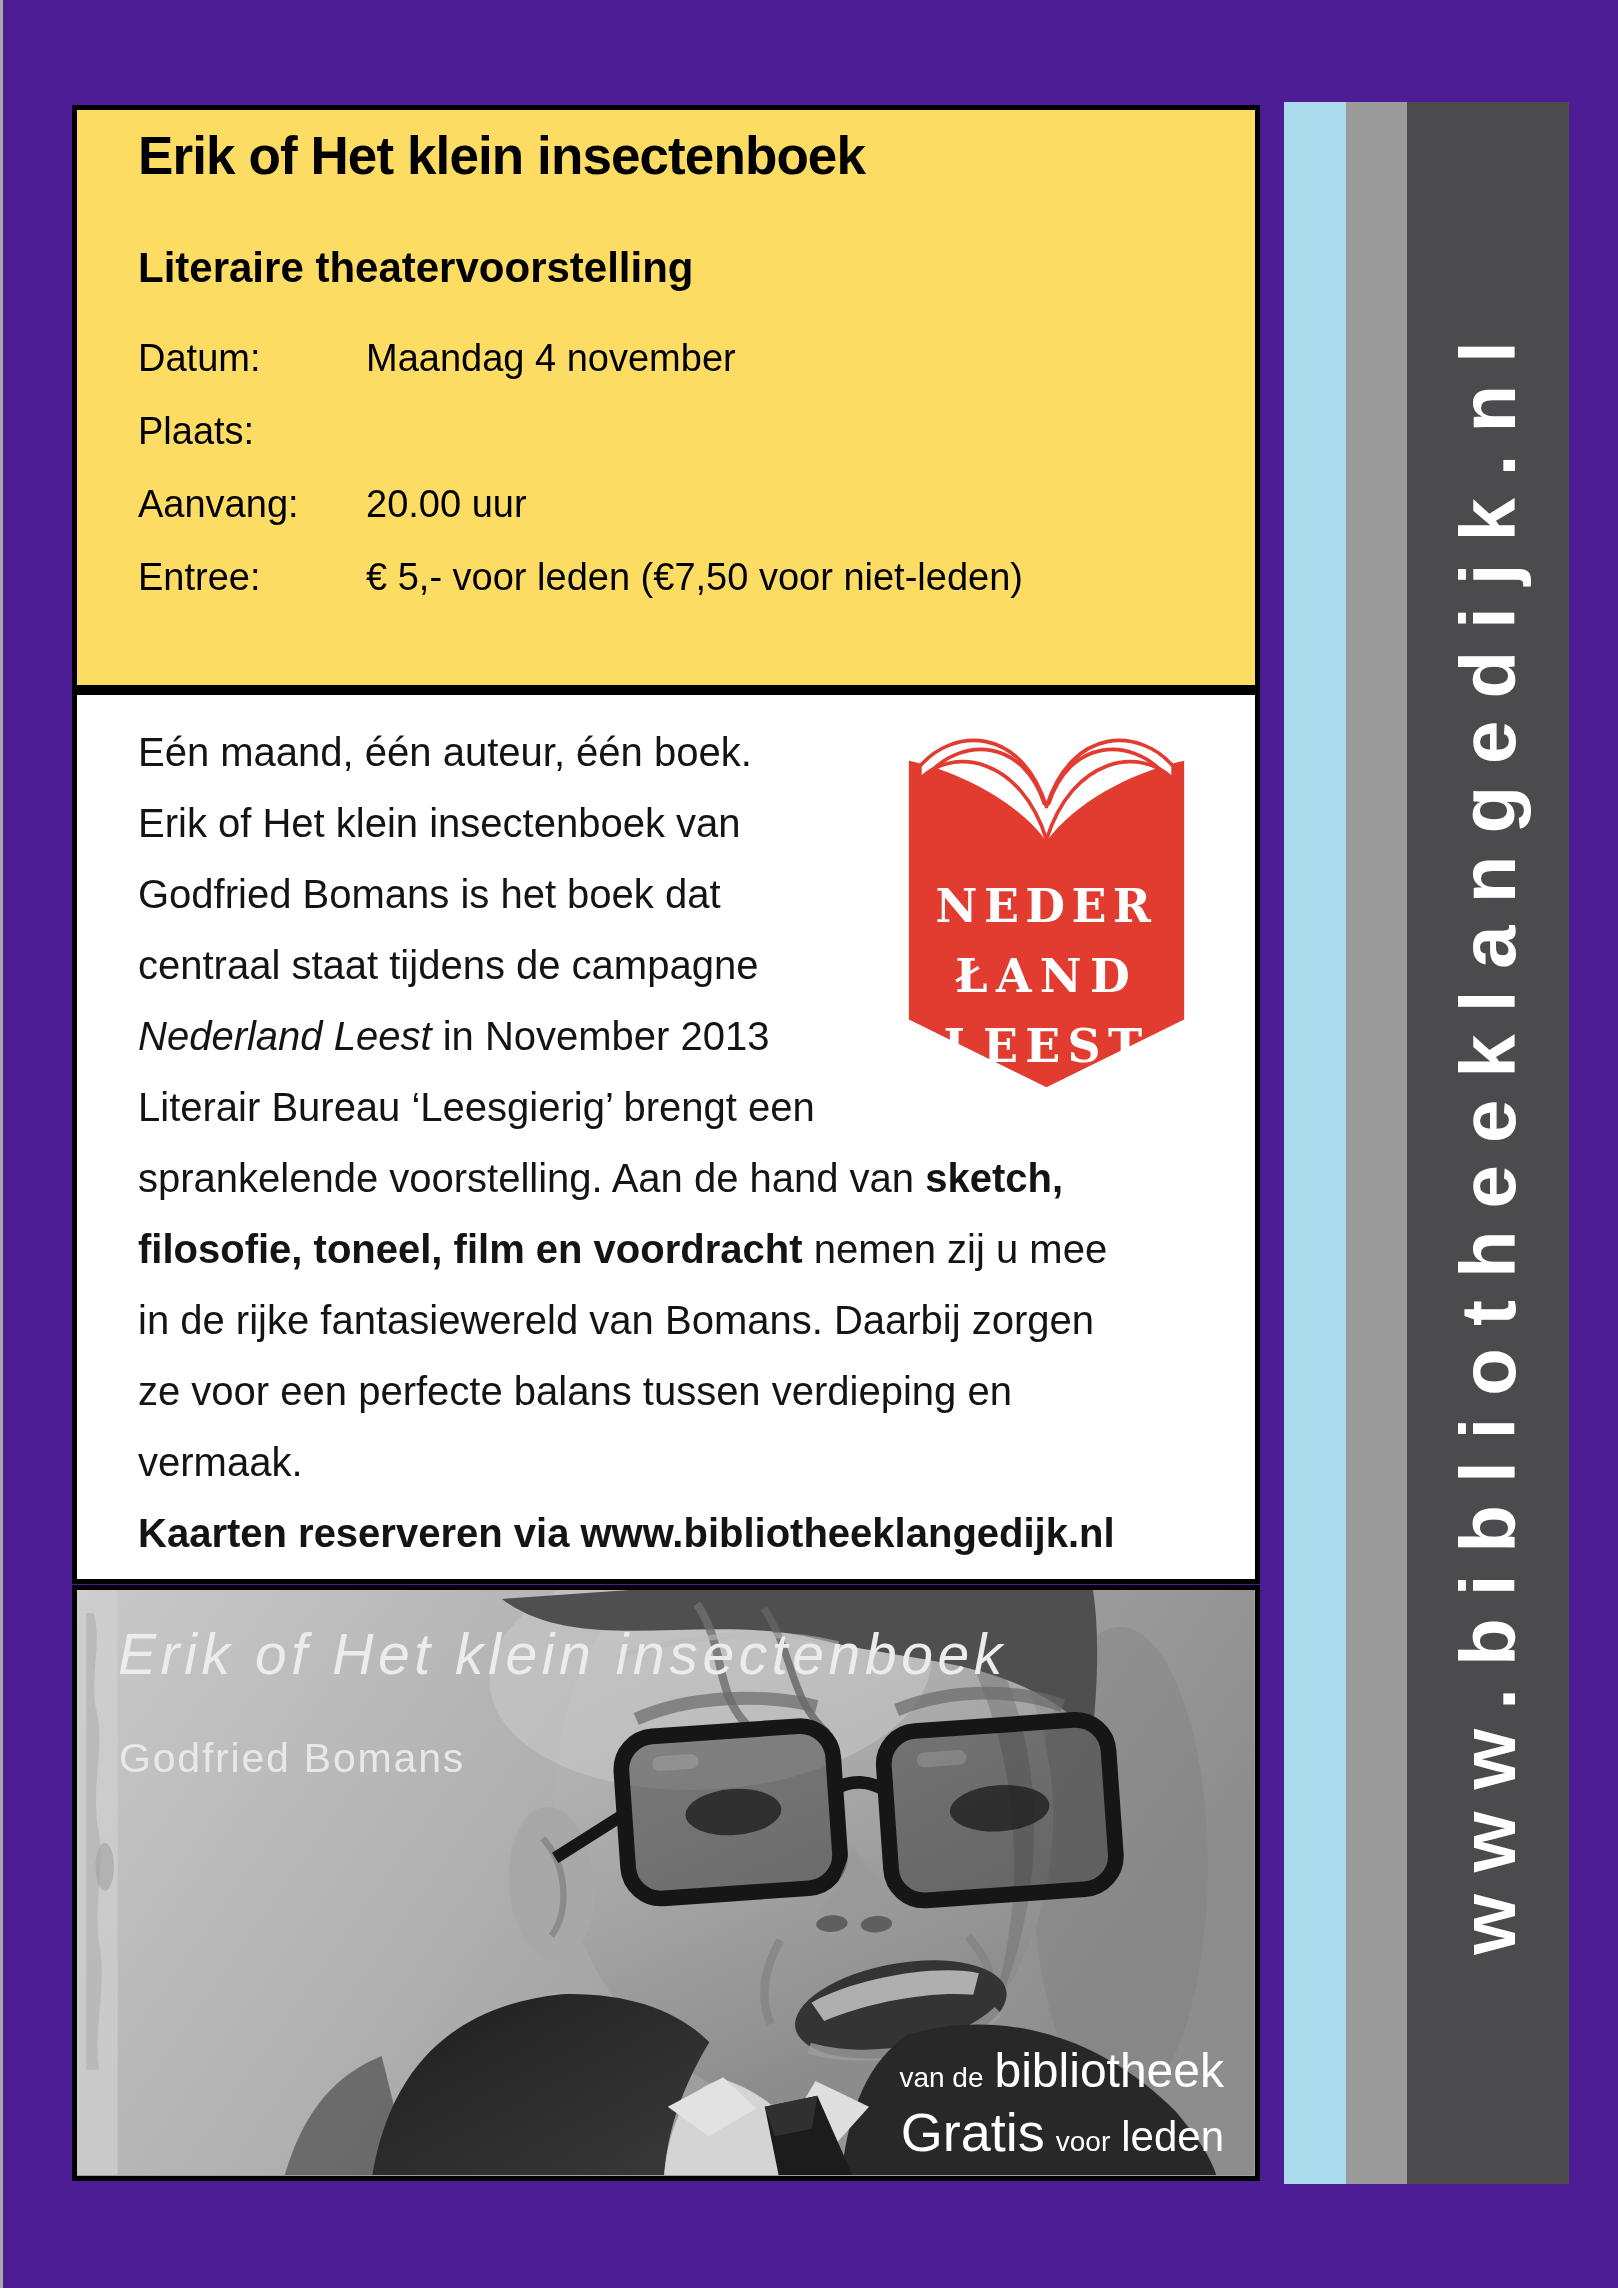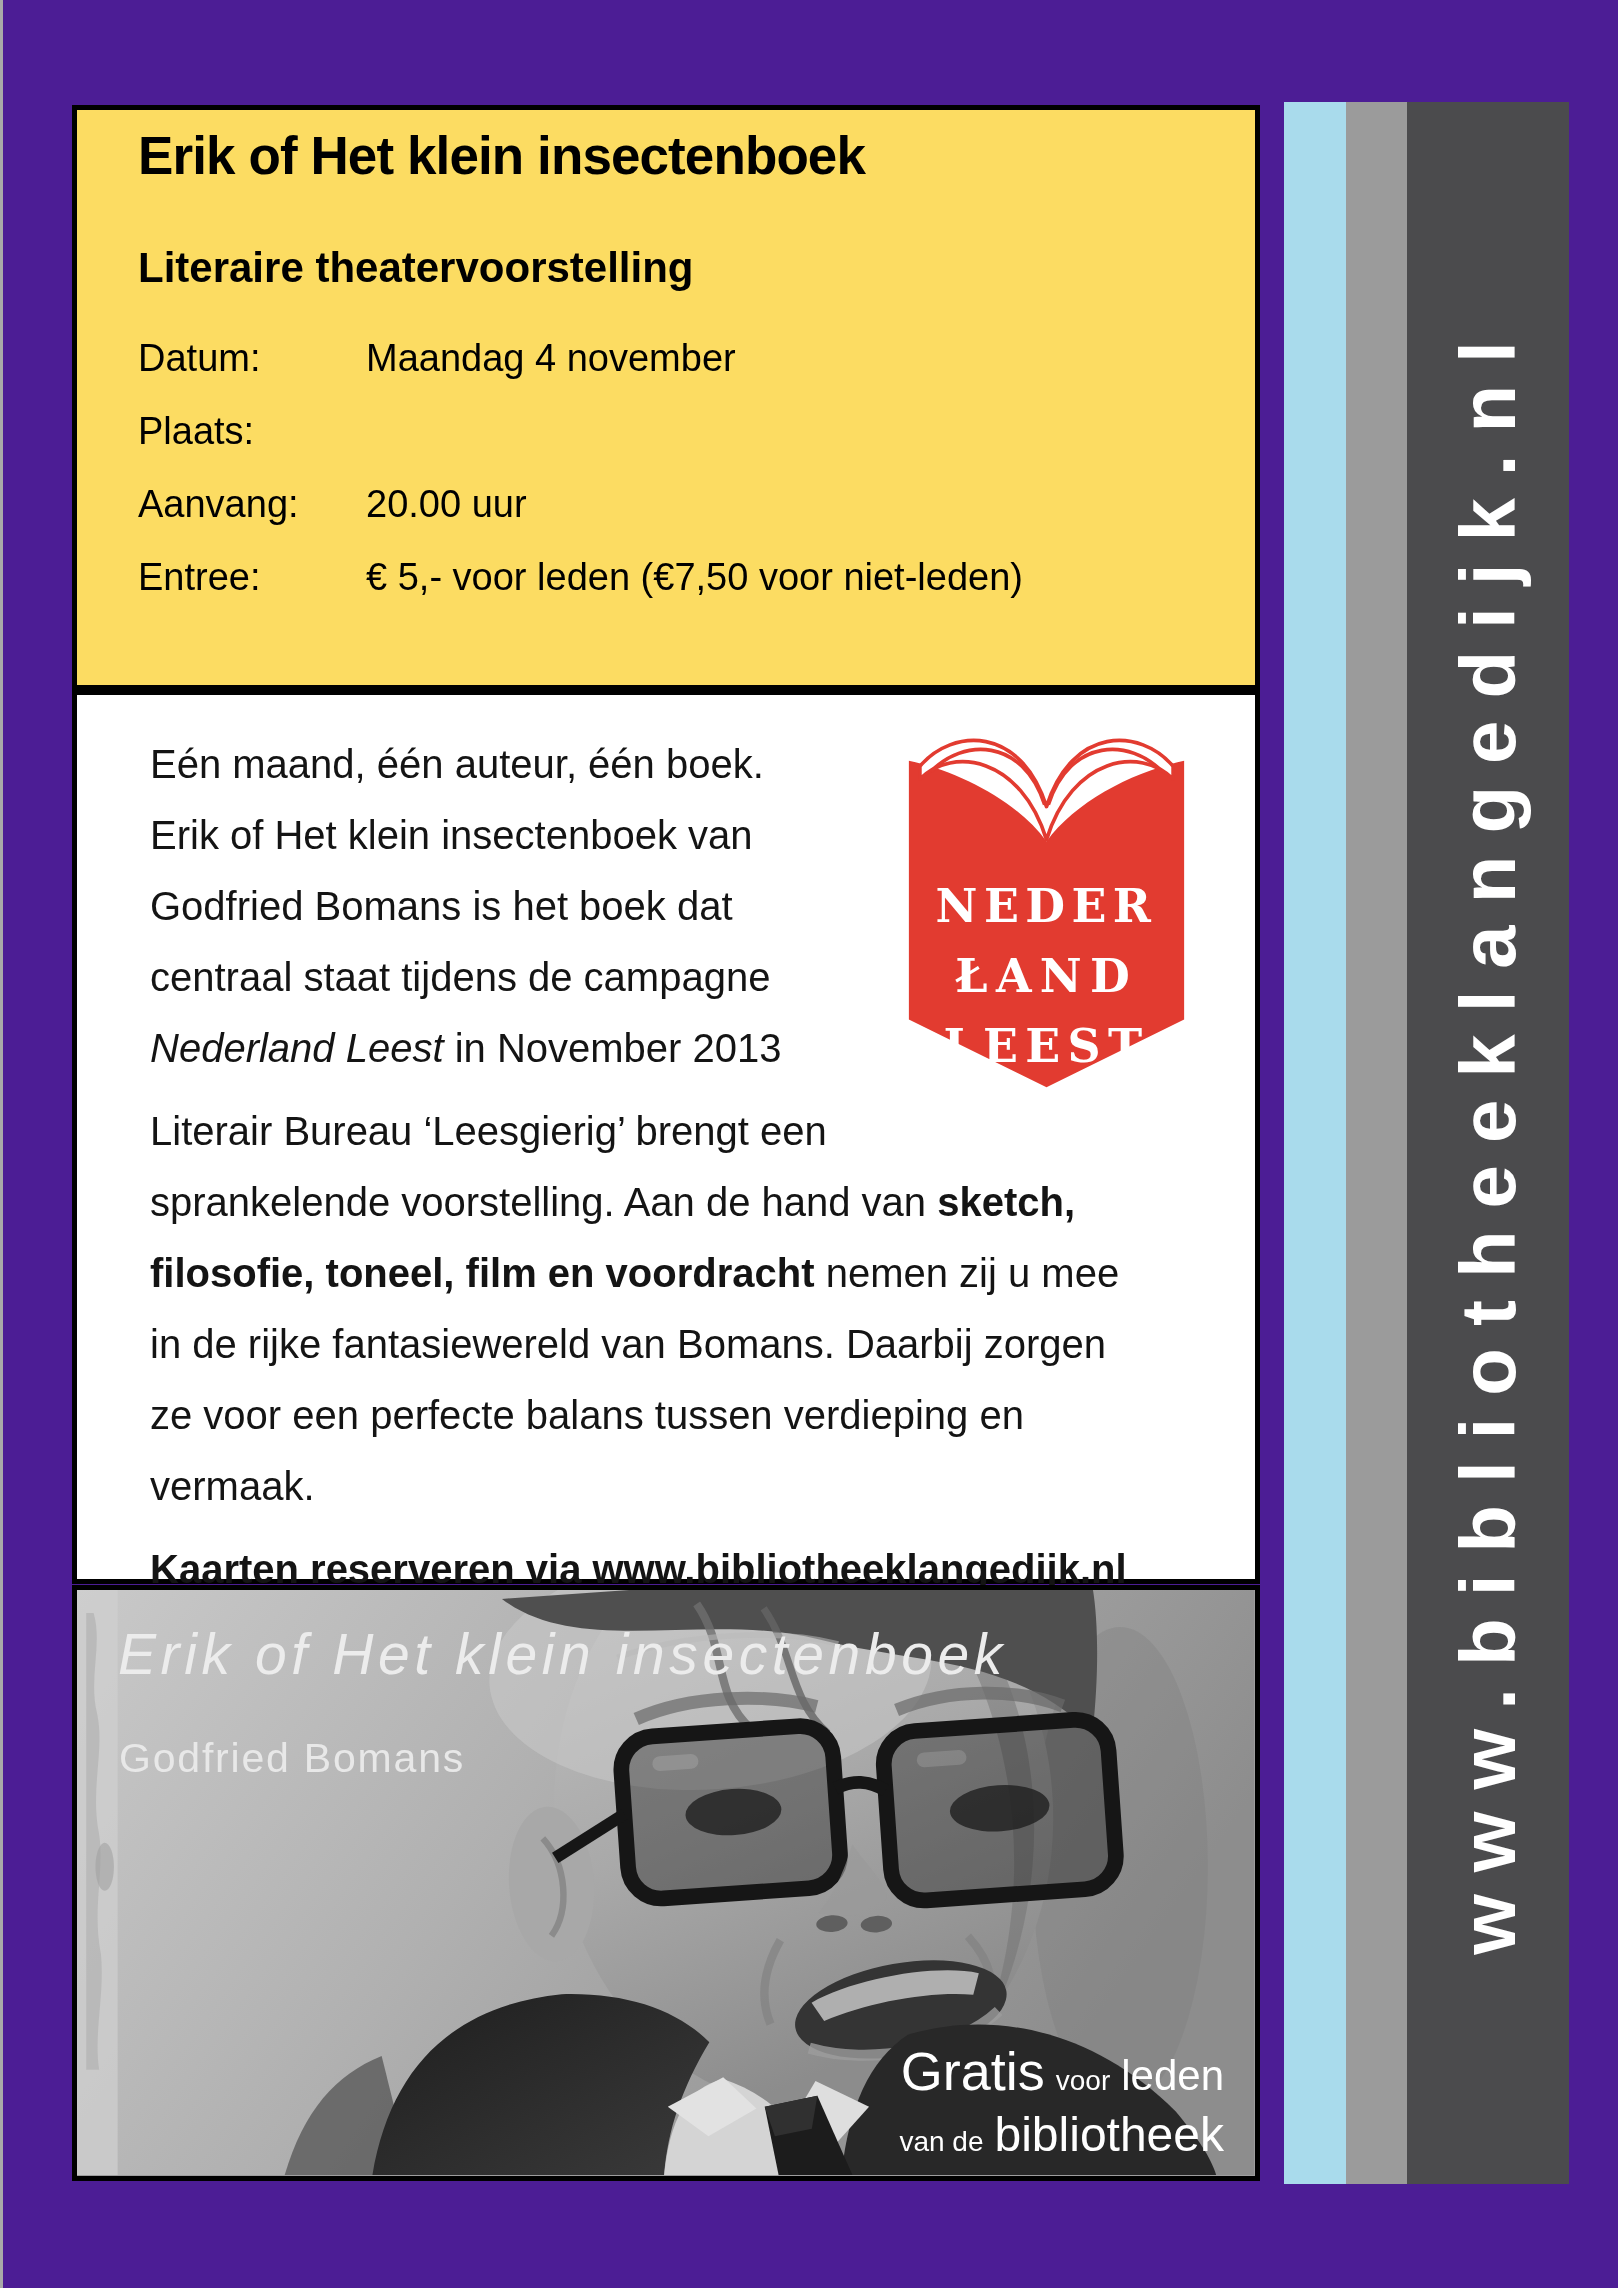--- a/index.html
+++ b/index.html
@@ -20,21 +20,21 @@
   .details{margin-top:42px;font-size:38px;line-height:44px;}
   .detail-row{display:flex;margin-bottom:29px;}
   .detail-label{font-weight:normal;width:228px;flex:none;}
 
   
   .white-box{
     position:absolute;left:72px;top:690px;width:1188px;height:894px;
     background:#ffffff;border:5.5px solid #000;box-sizing:border-box;
     padding:22px 28px 0 61px;font-size:40px;line-height:71px;color:#141414;
   }
-  .white-box p{margin:12px;white-space:pre-line;}
+  .white-box p{margin:0;white-space:pre-line;}
   .p2{margin-top:7.4px;}
   .reservation{font-weight:bold;margin-top:-13px;}
   .italic{font-style:italic;}
   .bold{font-weight:bold;}
 
   
   .nl-logo{float:right;width:277px;height:367px;margin:7.4px 42px 0 31px;}
   .logo-text{
     font-family:"DejaVu Serif","Liberation Serif",serif;
     font-weight:bold;fill:#ffffff;font-size:50px;
@@ -187,22 +187,22 @@
       <path d="M828,634 C836,560 858,510 900,482 C990,455 1100,475 1190,565 C1215,595 1228,615 1234,634 Z" fill="#282828"></path>
       <path d="M636,634 C642,575 660,540 700,530 C745,545 790,580 800,634 Z" fill="#d4d4d4"></path>
       <path d="M640,560 L700,528 L736,562 L684,592 Z" fill="#e2e2e2"></path>
       <path d="M800,532 L858,560 L822,600 L780,566 Z" fill="#dedede"></path>
       <path d="M745,560 L802,548 L840,634 L760,634 Z" fill="#1c1c1c"></path>
       <path d="M745,560 L802,548 L796,584 L756,592 Z" fill="#303030"></path>
     </svg>
     <div class="photo-title">Erik of Het klein insectenboek</div>
     <div class="photo-author">Godfried Bomans</div>
     <div class="gratis">
+      <div class="g-line"><span class="g-small">van de</span><span class="g-gap"></span><span class="g-mid2">bibliotheek</span></div>
       <div class="g-line"><span class="g-big">Gratis</span><span class="g-gap"></span><span class="g-small">voor</span><span class="g-gap"></span><span class="g-mid">leden</span></div>
-      <div class="g-line"><span class="g-small">van de</span><span class="g-gap"></span><span class="g-mid2">bibliotheek</span></div>
     </div>
   </div>
 
   <div class="stripe stripe-blue"></div>
   <div class="stripe stripe-gray"></div>
   <div class="stripe stripe-dark"></div>
   <div class="sidebar-url">www.bibliotheeklangedijk.nl</div>
 </div>
 
 

